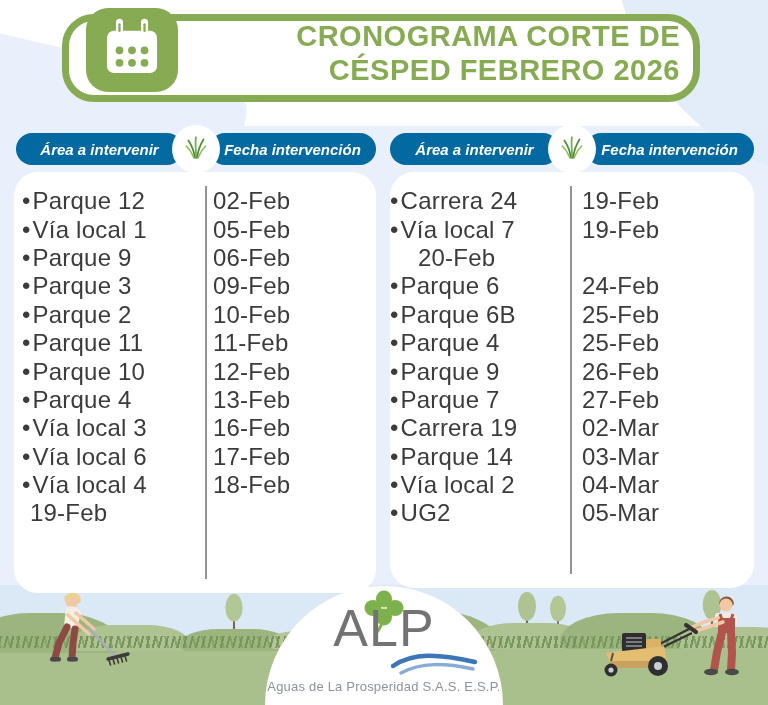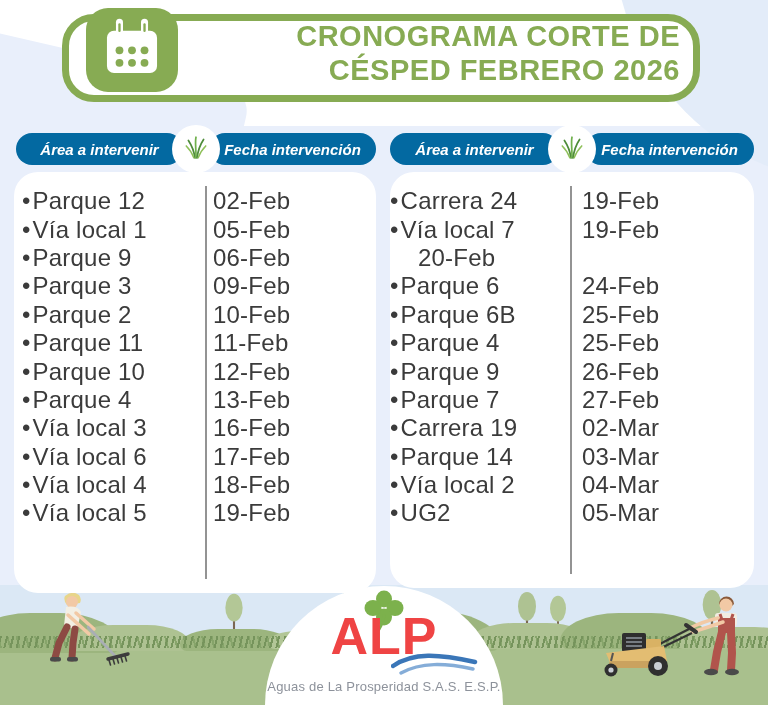--- a/index.html
+++ b/index.html
@@ -47,22 +47,22 @@
   .tufts{position:absolute;left:0;top:51px;width:768px;height:12px;z-index:3;
          background:repeating-linear-gradient(104deg,#76945c 0 2px,rgba(0,0,0,0) 2px 6px),
                     repeating-linear-gradient(76deg,#86a46a 0 2px,rgba(0,0,0,0) 2px 9px);}
   .bush{position:absolute;border-radius:50% 50% 10px 10px / 100% 100% 10px 10px;z-index:2;}
   .tree{position:absolute;z-index:1;}
   .figure{position:absolute;z-index:4;}
   
   .logo-circle{position:absolute;left:265px;top:586px;width:238px;height:238px;border-radius:50%;
                background:#fff;z-index:8;}
   .clover{position:absolute;left:98px;top:4px;width:42px;height:46px;}
-  .wordmark{position:absolute;top:24px;width:100%;text-align:center;font-size:52px;line-height:1;
-            font-weight:bold;color:#ef4444;letter-spacing:1px;}
+  .wordmark{position:absolute;top:16px;width:100%;text-align:center;font-size:52px;line-height:1;
+            font-weight:normal;color:#737373;letter-spacing:1px;}
   .wave{position:absolute;left:126px;top:64px;width:88px;height:28px;}
   .caption{position:absolute;top:93px;width:100%;text-align:center;font-size:13px;color:#8d929b;
            letter-spacing:.2px;}
 </style>
 </head>
 <body>
 
 <div id="stage">
 
   <div class="band-top"></div>
@@ -179,21 +179,20 @@
           <div class="cell area"><span class="bullet">•</span><span>Vía local 6</span></div>
           <div class="cell fecha">17-Feb</div>
         </div>
 
         <div class="row">
           <div class="cell area"><span class="bullet">•</span><span>Vía local 4</span></div>
           <div class="cell fecha">18-Feb</div>
         </div>
 
         <div class="row">
-          <div class="cell area"><span class="bullet">•</span><span>Vía local 5</span></div>
           <div class="cell fecha">19-Feb</div>
         </div>
       </div>
   </div>
 
   <div class="card right">
     <div class="divider"></div>
     <div class="rows">
 
         <div class="row">

